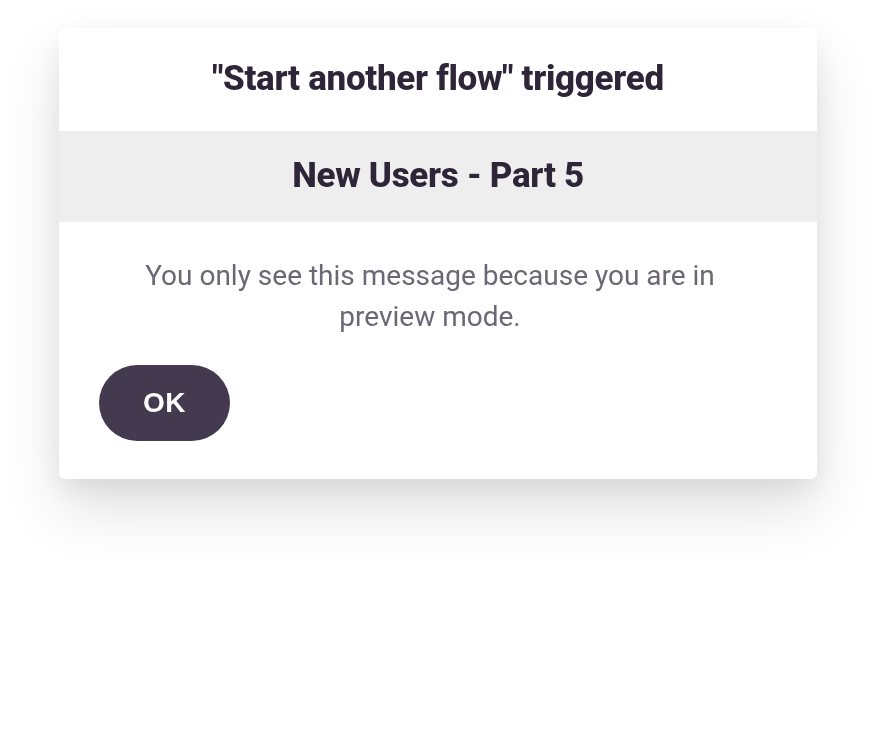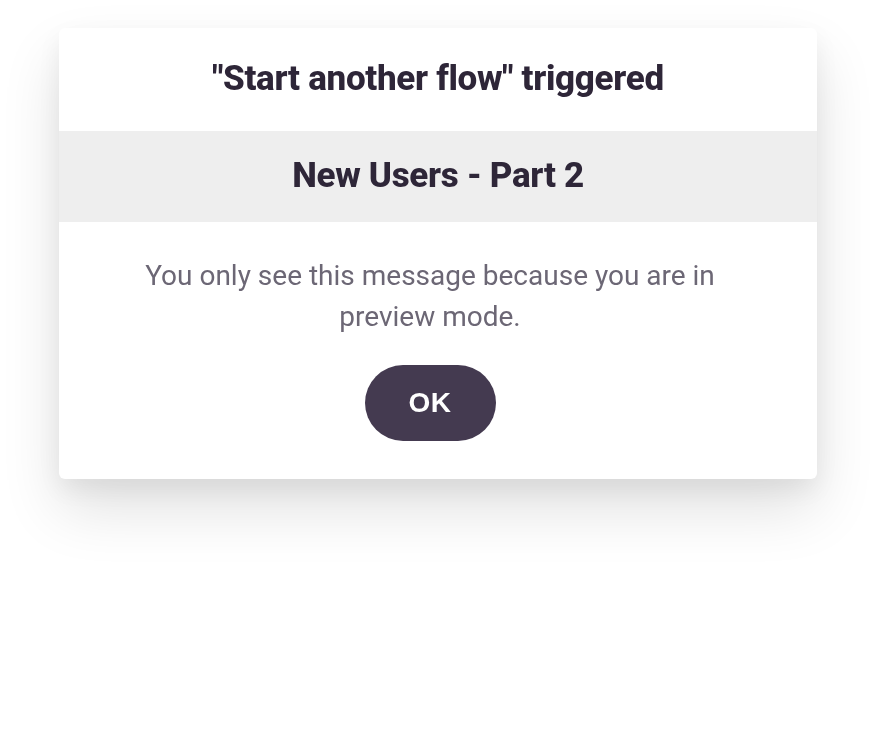--- a/index.html
+++ b/index.html
@@ -54,21 +54,21 @@
       line-height: 1.45;
       color: #6c6775;
       font-weight: 400;
       margin-bottom: 20px;
     }
     .modal-text:last-of-type {
       margin-bottom: 0;
     }
     .modal-footer {
       display: flex;
-      justify-content: center;
+      justify-content: flex-start;
       padding-top: 28px;
     }
     .ok-button {
       background: #443a50;
       color: #ffffff;
       border: none;
       border-radius: 44px;
       padding: 22px 44px;
       font-size: 28px;
       font-weight: 600;
@@ -77,21 +77,21 @@
     }
   </style>
 </head>
 <body>
 
 <div class="modal">
   <div class="modal-header">
     <div class="modal-title">"Start another flow" triggered</div>
   </div>
   <div class="modal-subheader">
-    <div class="modal-subtitle">New Users - Part 2</div>
+    <div class="modal-subtitle">New Users - Part 5</div>
   </div>
   <div class="modal-body">
     <p class="modal-text">You only see this message because you are in preview mode.</p>
     <div class="modal-footer">
       <button class="ok-button">OK</button>
     </div>
   </div>
 </div>
 
 </body></html>

